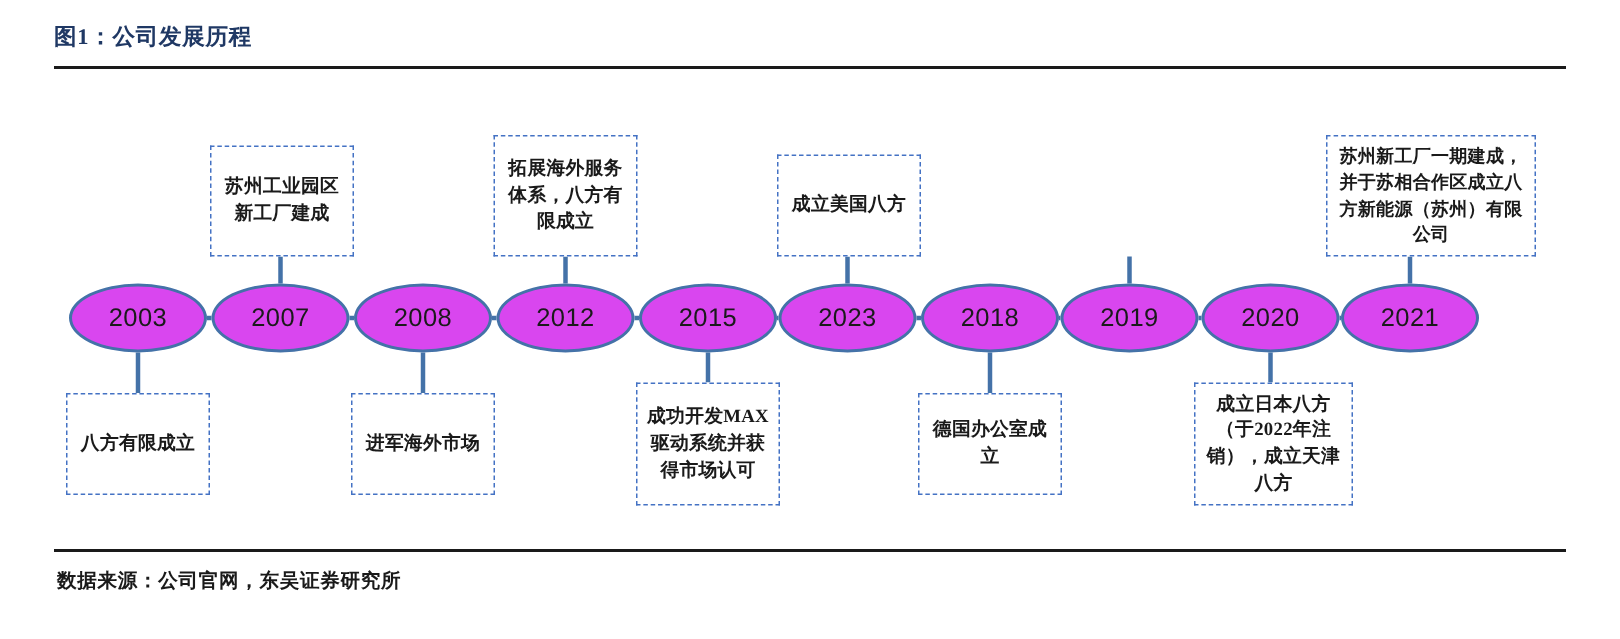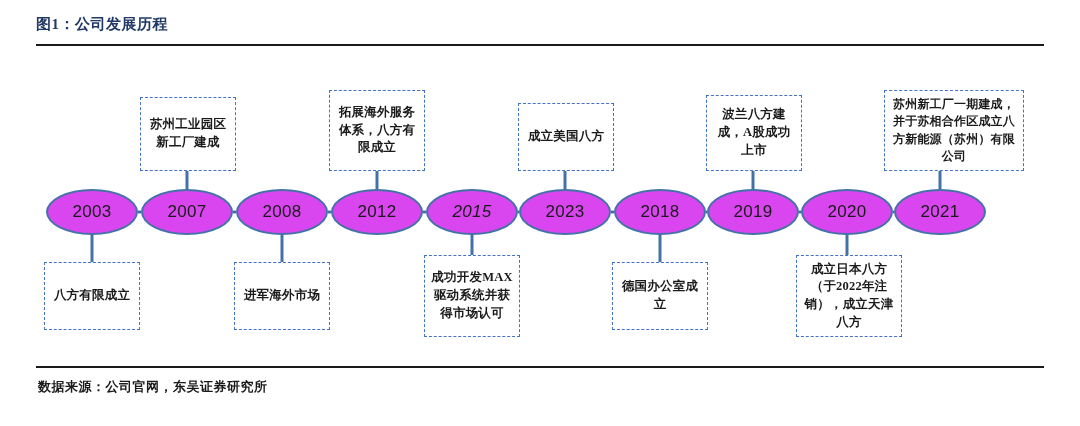--- a/index.html
+++ b/index.html
@@ -155,40 +155,37 @@
 
     <div class="callout" style="left:140px; top:51px; width:96px; height:74px;">
       <span class="callout-inner">苏州工业园区新工厂建成</span>
     </div>
     <div class="callout" style="left:329px; top:44px; width:96px; height:81px;">
       <span class="callout-inner">拓展海外服务体系，八方有限成立</span>
     </div>
     <div class="callout" style="left:518px; top:57px; width:96px; height:68px;">
       <span class="callout-inner">成立美国八方</span>
     </div>
-    <div class="callout" style="left:706px; top:49px; width:96px; height:76px;">
-      <span class="callout-inner">波兰八方建成，A股成功上市</span>
-    </div>
     <div class="callout" style="left:884px; top:44px; width:140px; height:81px; font-size:12px;">
       <span class="callout-inner">苏州新工厂一期建成，并于苏相合作区成立八方新能源（苏州）有限公司</span>
     </div>
 
     <div class="node" style="left:46px; top:143px;">
       <span>2003</span>
     </div>
     <div class="node" style="left:141px; top:143px;">
       <span>2007</span>
     </div>
     <div class="node" style="left:236px; top:143px;">
       <span>2008</span>
     </div>
     <div class="node" style="left:331px; top:143px;">
       <span>2012</span>
     </div>
-    <div class="node" style="left:426px; top:143px;font-style:italic;">
+    <div class="node" style="left:426px; top:143px;">
       <span>2015</span>
     </div>
     <div class="node" style="left:519px; top:143px;">
       <span>2023</span>
     </div>
     <div class="node" style="left:614px; top:143px;">
       <span>2018</span>
     </div>
     <div class="node" style="left:707px; top:143px;">
       <span>2019</span>

